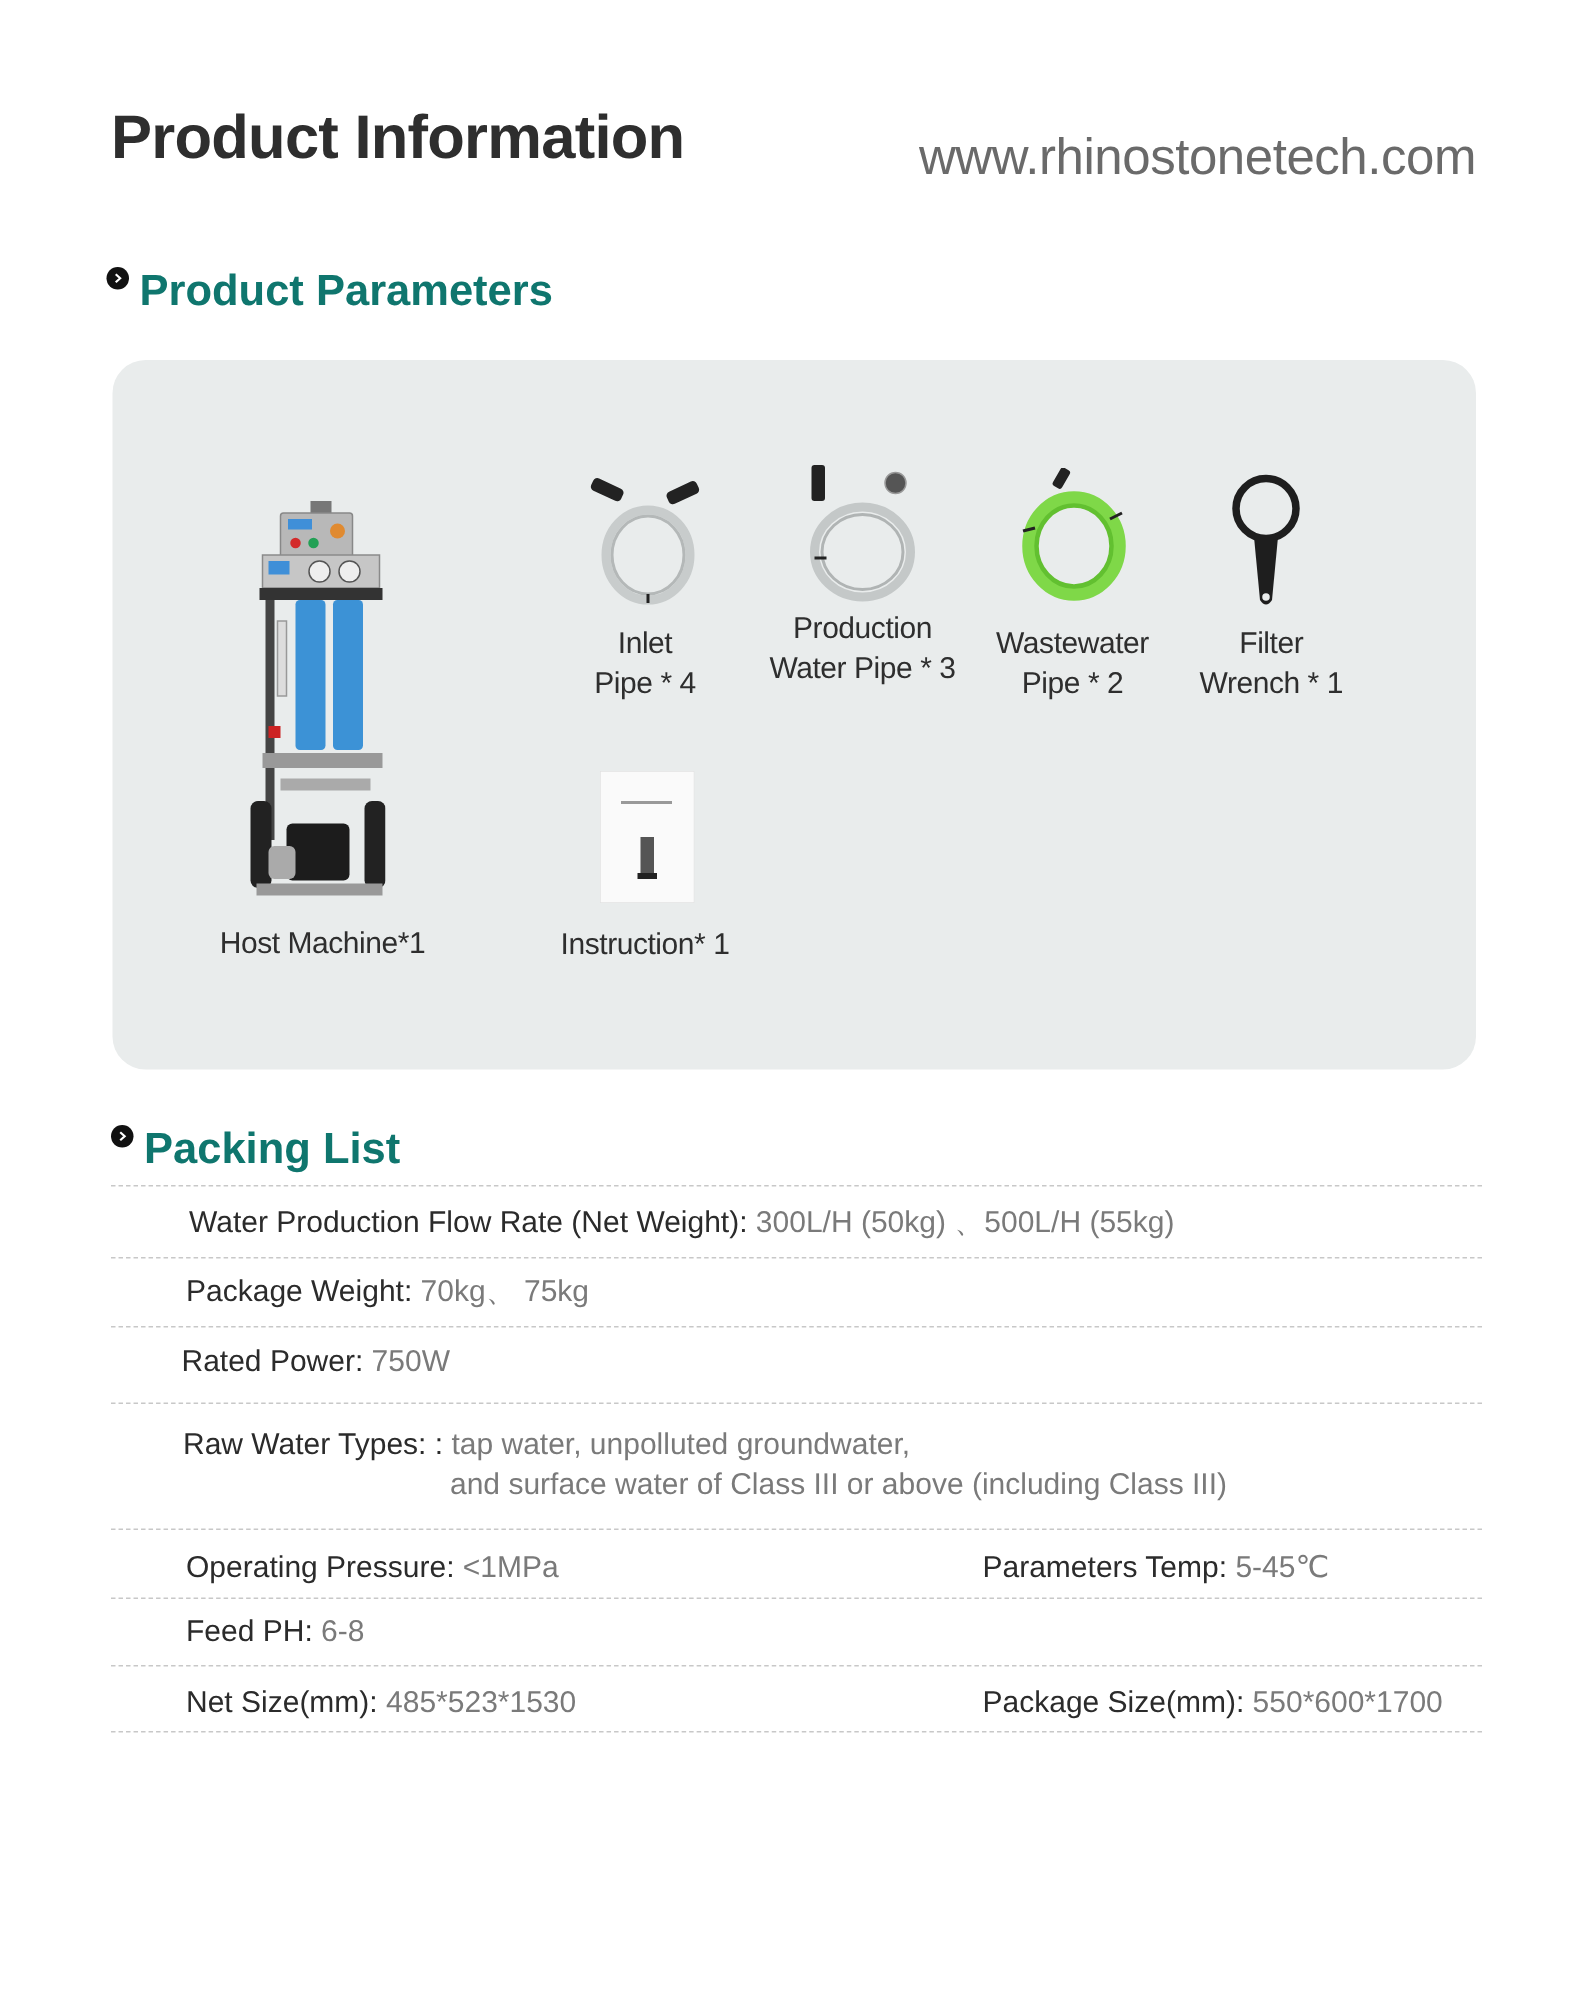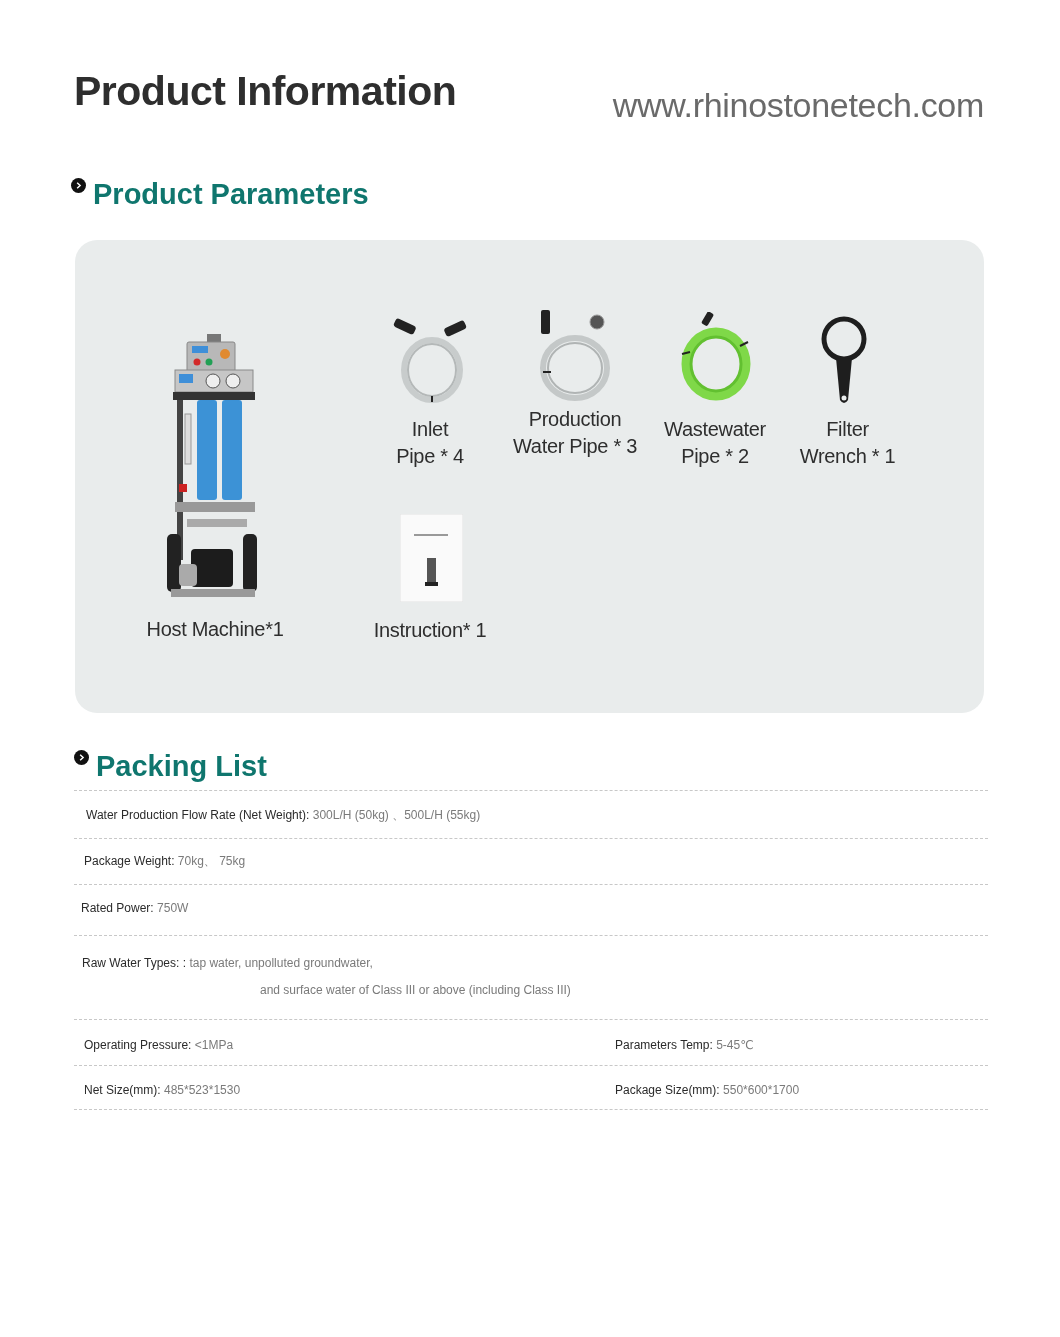--- a/index.html
+++ b/index.html
@@ -18,21 +18,21 @@
   .panel { position: absolute; left: 75px; top: 240px; width: 909px; height: 473px; background: #e9ecec; border-radius: 22px; }
 
   .item { position: absolute; text-align: center; }
   .item .caption { font-size: 20px; color: #2e2e2e; line-height: 27px; white-space: nowrap; letter-spacing: -0.3px; }
 
   .machine { position: absolute; left: 165px; top: 334px; width: 92px; height: 268px; }
 
   .spec-list { position: absolute; left: 74px; top: 790px; width: 914px; }
   .row { position: relative; border-top: 1.5px dashed #c8c8c8; }
   .row:last-child { border-bottom: 1.5px dashed #c8c8c8; }
-  .cell { position: absolute; font-size: 12px; line-height: 26px; white-space: nowrap; }
+  .cell { position: absolute; font-size: 20px; line-height: 26px; white-space: nowrap; margin-left: 40px; }
   .cell .lbl { color: #2b2b2b; }
   .cell .val { color: #7a7a7a; }
 </style>
 </head>
 <body>
 
 <div class="page-title">Product Information</div>
 <div class="site-url">www.rhinostonetech.com</div>
 
 <div class="section-heading sh-params">
@@ -167,20 +167,25 @@
   </div>
   <div class="row" style="height:46px;">
     <div class="cell" style="left:10px; top:12px;">
       <span class="lbl">Operating Pressure:</span><span class="val"> &lt;1MPa</span>
     </div>
     <div class="cell" style="left:541px; top:12px;">
       <span class="lbl">Parameters Temp:</span><span class="val"> 5-45℃</span>
     </div>
   </div>
   <div class="row" style="height:45px;">
+    <div class="cell" style="left:10px; top:9px;">
+      <span class="lbl">Feed PH:</span><span class="val"> 6-8</span>
+    </div>
+  </div>
+  <div class="row" style="height:45px;">
     <div class="cell" style="left:10px; top:11px;">
       <span class="lbl">Net Size(mm):</span><span class="val"> 485*523*1530</span>
     </div>
     <div class="cell" style="left:541px; top:11px;">
       <span class="lbl">Package Size(mm):</span><span class="val"> 550*600*1700</span>
     </div>
   </div>
 </div>
 
 </body></html>

